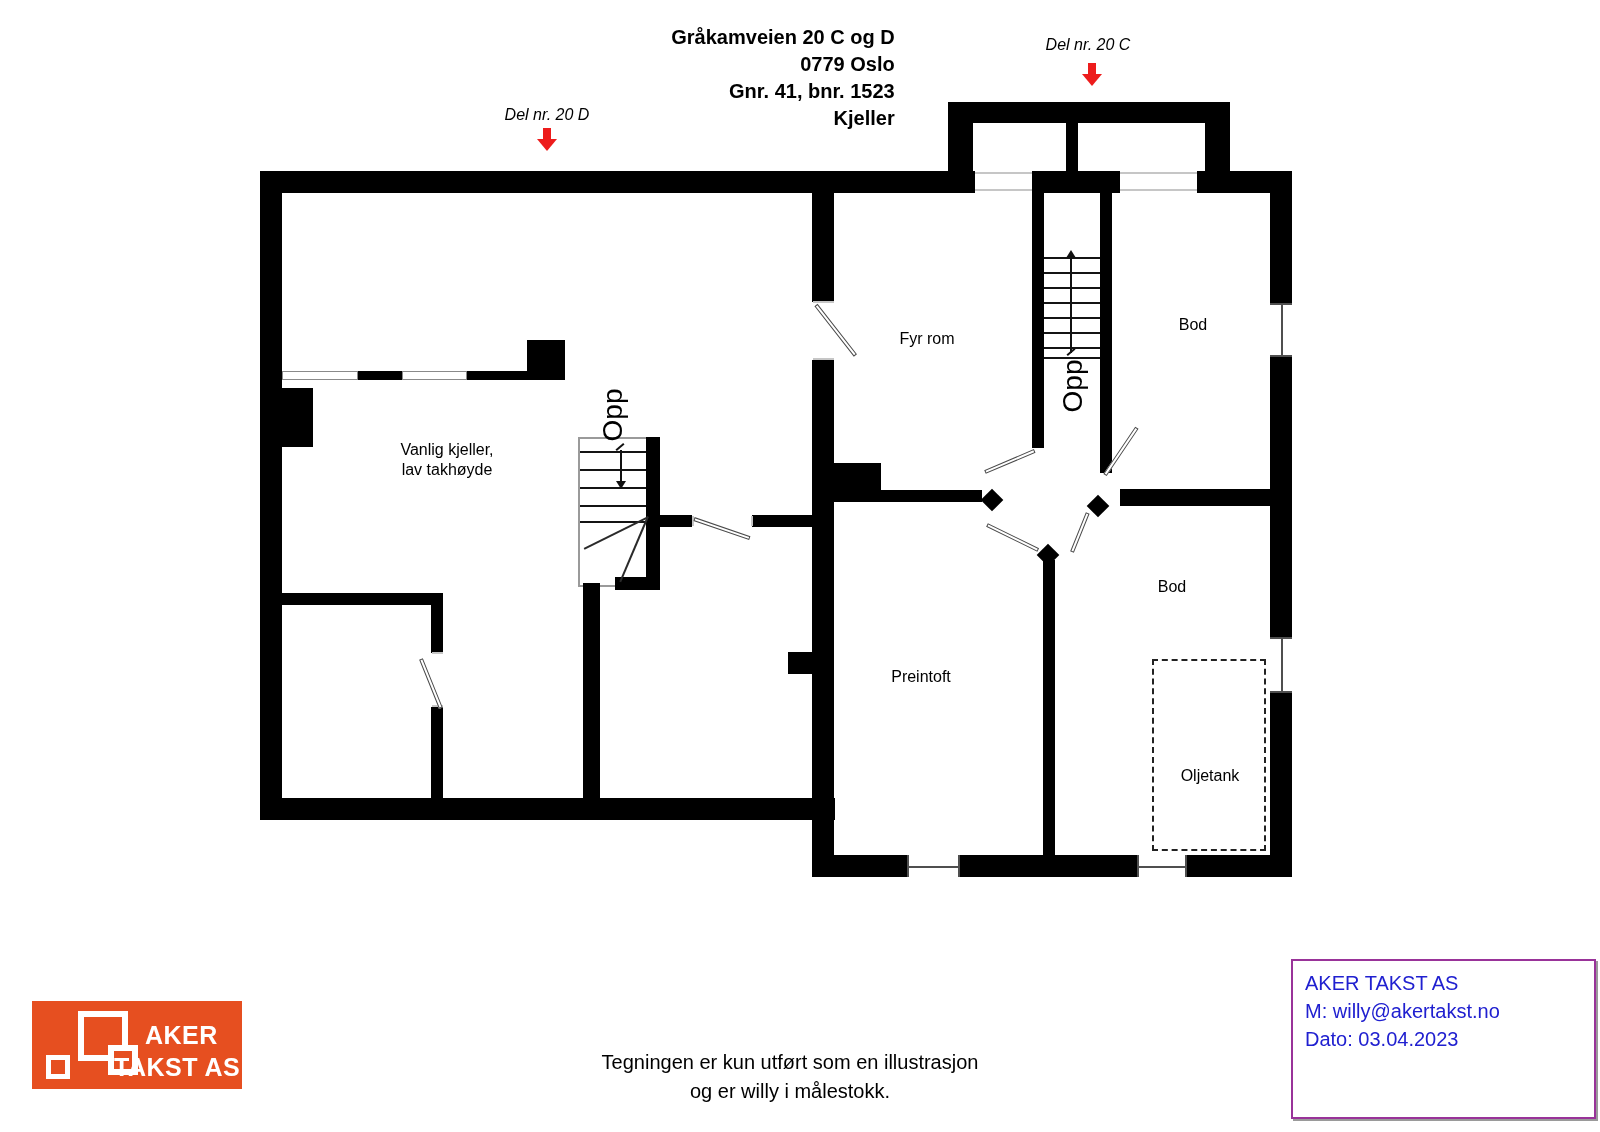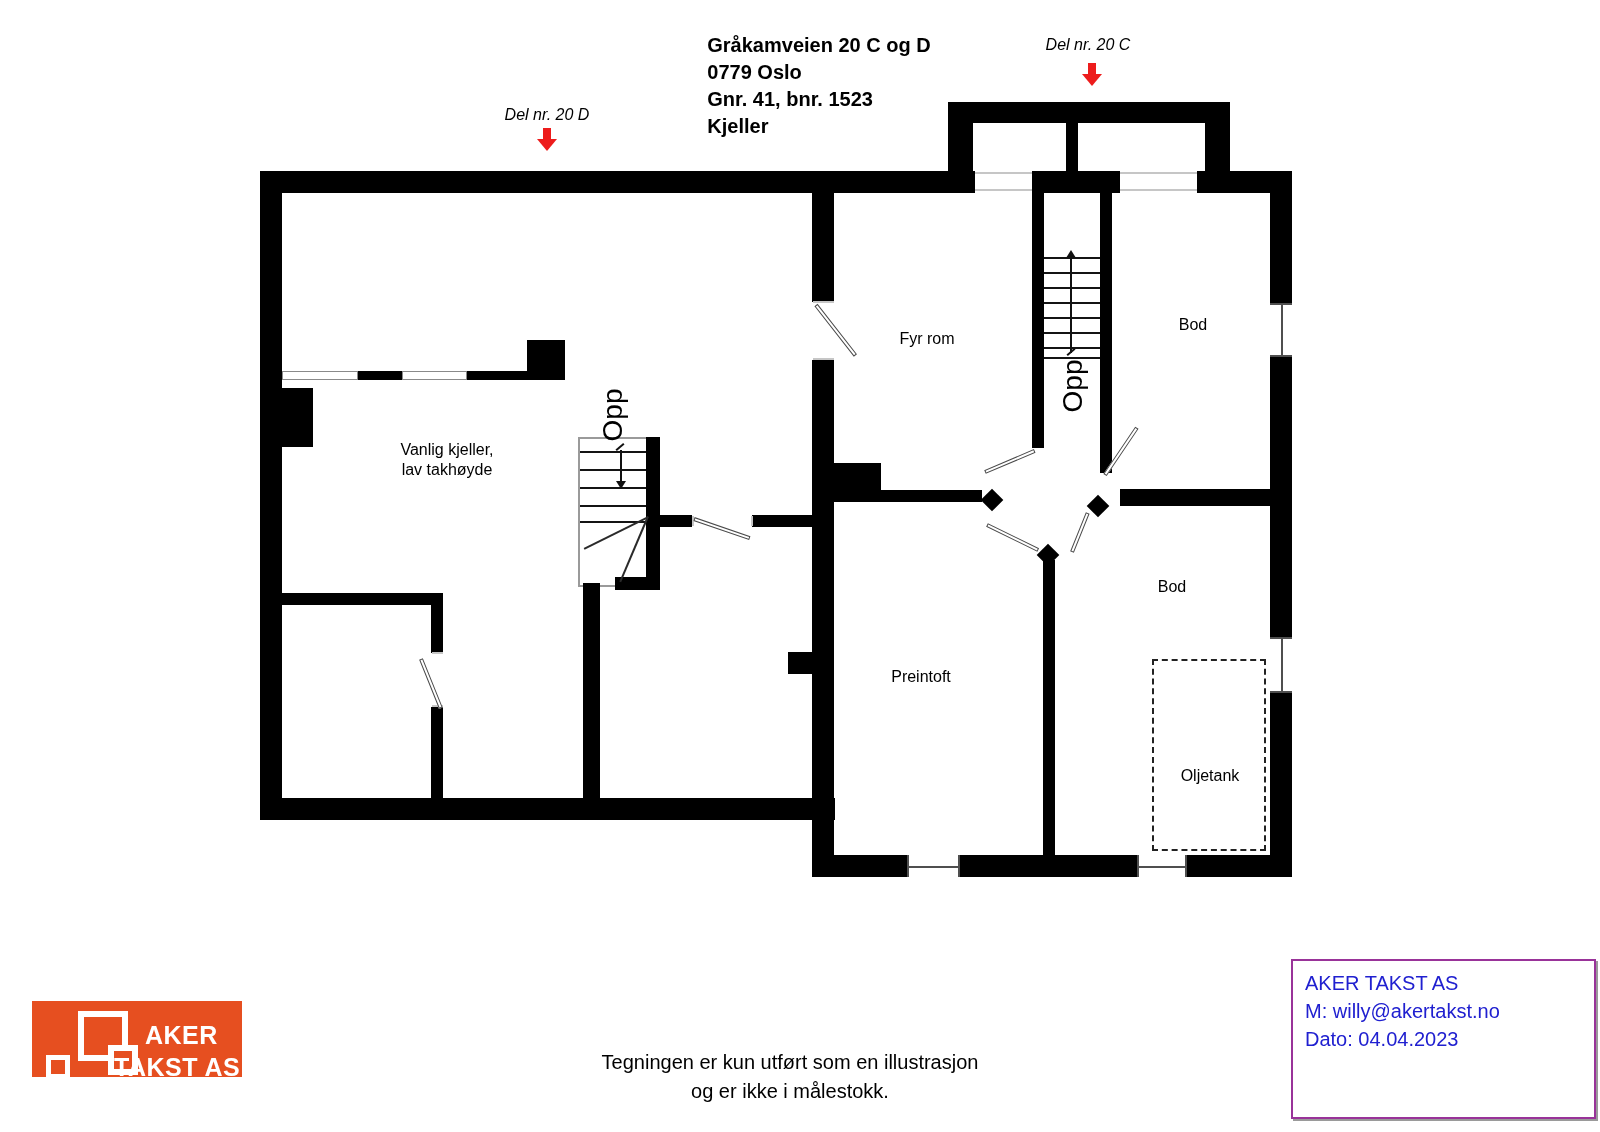--- a/index.html
+++ b/index.html
@@ -12,36 +12,36 @@
   .tread{position:absolute;height:2px;background:#141414;}
   .wind{position:absolute;height:1.5px;background:#2a2a2a;transform-origin:0 50%;}
   .leaf{position:absolute;height:4px;background:#fff;border:1px solid #4a4a4a;transform-origin:0 50%;box-sizing:border-box;}
   .dia{position:absolute;width:16px;height:16px;background:var(--wall);transform:rotate(45deg);}
   .win-h{position:absolute;background:#fff;border-left:2px solid #4f4f4f;border-right:2px solid #4f4f4f;box-sizing:border-box;}
   .win-h i{position:absolute;left:0;right:0;top:50%;height:1.5px;background:#4f4f4f;display:block;}
   .win-v{position:absolute;background:#fff;border-top:2px solid #4f4f4f;border-bottom:2px solid #4f4f4f;box-sizing:border-box;}
   .win-v i{position:absolute;top:0;bottom:0;left:50%;width:1.5px;background:#4f4f4f;display:block;}
   .lbl{position:absolute;transform:translate(-50%,-50%);font-size:16px;white-space:nowrap;text-align:center;line-height:20px;}
   .opp{position:absolute;transform:translate(-50%,-50%) rotate(-90deg);font-size:28px;white-space:nowrap;}
-  .title{position:absolute;left:783px;top:32px;transform:translateX(-50%);text-align:left;
-         font-size:20px;font-weight:bold;line-height:27px;white-space:nowrap;margin-left:36px;}
+  .title{position:absolute;left:783px;top:24px;transform:translateX(-50%);text-align:right;
+         font-size:20px;font-weight:bold;line-height:27px;white-space:nowrap;}
   .plabel{position:absolute;transform:translateX(-50%);font-size:16px;white-space:nowrap;font-style:italic;}
   .rarrow{position:absolute;width:22px;height:24px;}
   .rarrow .stem{position:absolute;left:7px;top:0;width:8px;height:11px;background:var(--arrow-red);}
   .rarrow .head{position:absolute;left:1px;top:11px;width:0;height:0;
                 border-left:10px solid transparent;border-right:10px solid transparent;
                 border-top:12px solid var(--arrow-red);}
   .sline{position:absolute;background:#111;}
   .ahead-d{position:absolute;width:0;height:0;border-left:5px solid transparent;border-right:5px solid transparent;border-top:8px solid #111;}
   .ahead-u{position:absolute;width:0;height:0;border-left:5px solid transparent;border-right:5px solid transparent;border-bottom:8px solid #111;}
   .hook{position:absolute;width:10px;height:2px;background:#111;transform:rotate(-40deg);}
   .dash{position:absolute;border:2px dashed #222;box-sizing:border-box;}
   .disclaimer{position:absolute;left:790px;top:1028px;transform:translateX(-50%);
               text-align:center;font-size:20px;line-height:29px;white-space:nowrap;margin-top:20px;}
-  #logo{position:absolute;left:32px;top:1001px;width:210px;height:76px;background:var(--logo-bg);}
+  #logo{position:absolute;left:32px;top:1001px;width:210px;height:88px;background:var(--logo-bg);}
   #logo .sq{position:absolute;box-sizing:border-box;border:6px solid #fff;}
   #logo .txt{position:absolute;color:var(--logo-text);font-weight:bold;font-size:25px;letter-spacing:0.5px;white-space:nowrap;}
   #contact{position:absolute;left:1291px;top:959px;width:305px;height:160px;box-sizing:border-box;
            border:2px solid var(--contact-border);box-shadow:2px 2px 0 #9a9a9a;background:#fff;
            color:var(--contact-text);font-size:20px;line-height:28px;padding:8px 0 0 12px;white-space:nowrap;}
 </style>
 </head>
 <body>
 
 <div id="canvas">
@@ -179,30 +179,30 @@
   <div class="lbl" style="left:927px;top:339px">Fyr rom</div>
   <div class="lbl" style="left:1193px;top:325px">Bod</div>
   <div class="lbl" style="left:921px;top:677px">Preintoft</div>
   <div class="lbl" style="left:1172px;top:587px">Bod</div>
   <div class="lbl" style="left:1210px;top:776px">Oljetank</div>
   <div class="opp" style="left:613px;top:415px">Opp</div>
   <div class="opp" style="left:1073px;top:386px">Opp</div>
 
   <div class="disclaimer">
     <div>Tegningen er kun utført som en illustrasjon</div>
-    <div>og er ikke i målestokk.</div>
+    <div>og er willy i målestokk.</div>
   </div>
 
   <div id="logo">
     <div class="sq" style="left:46px;top:10px;width:50px;height:50px"></div>
     <div class="sq" style="left:76px;top:44px;width:30px;height:30px;background:var(--logo-bg)"></div>
     <div class="sq" style="left:14px;top:54px;width:24px;height:24px;border-width:5px"></div>
     <div class="txt" style="left:113px;top:20px">AKER</div>
     <div class="txt" style="left:82px;top:52px">TAKST AS</div>
   </div>
 
   <div id="contact">
     <div>AKER TAKST AS</div>
     <div>M: willy@akertakst.no</div>
-    <div>Dato: 04.04.2023</div>
+    <div>Dato: 03.04.2023</div>
   </div>
 
 </div>
 
 </body></html>

